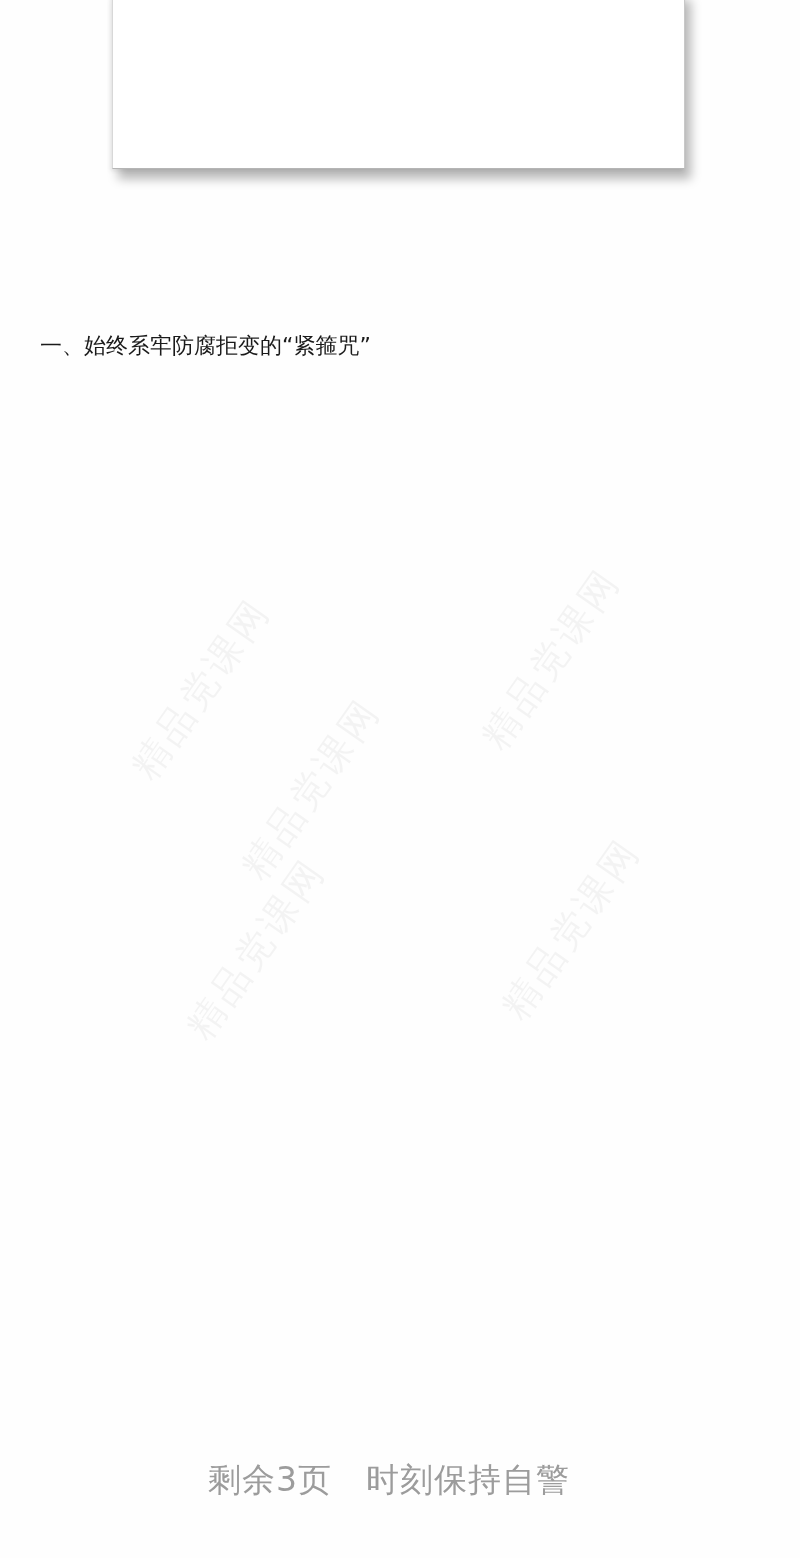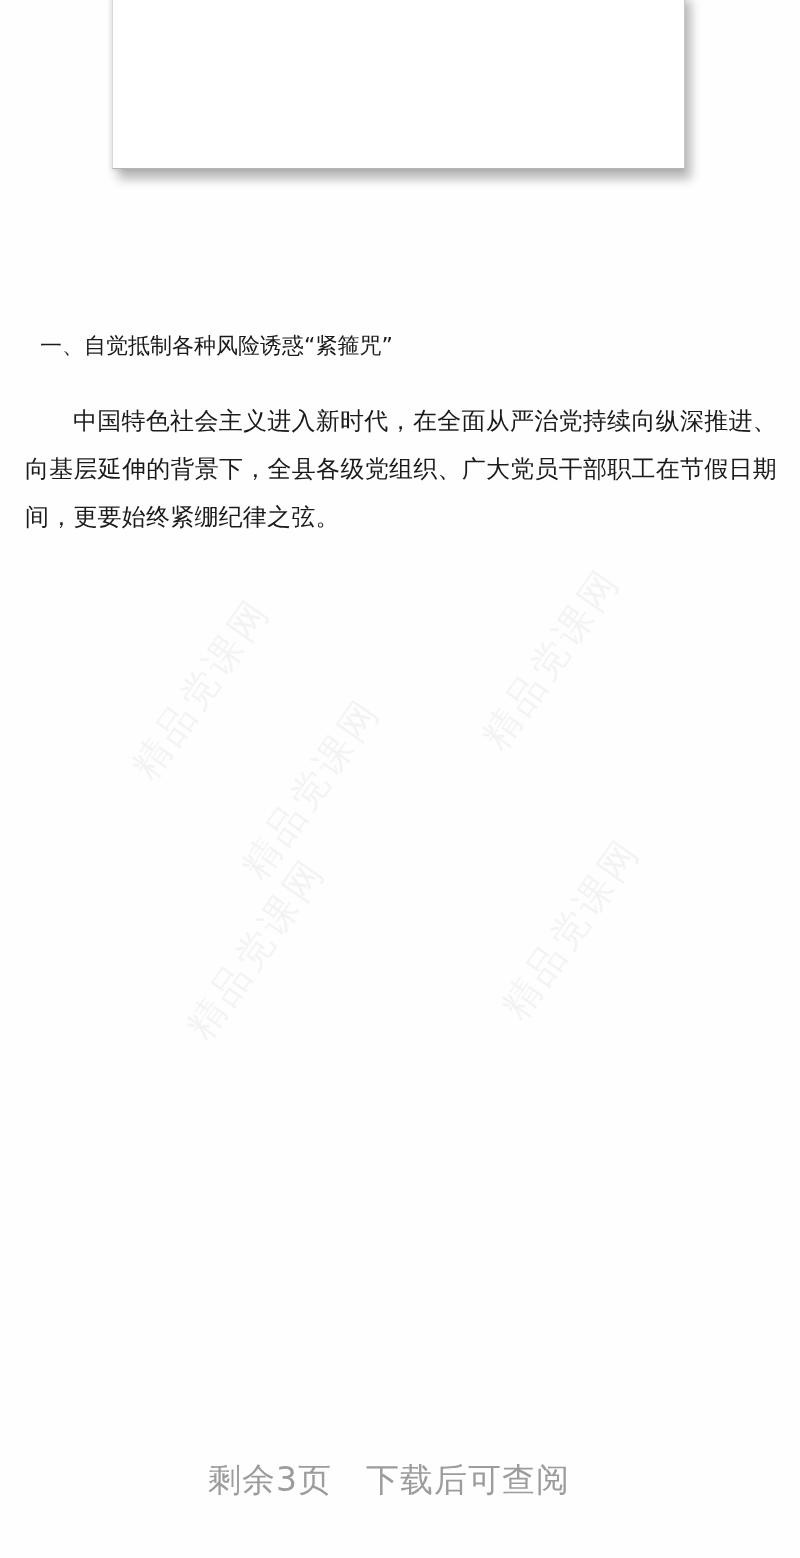--- a/index.html
+++ b/index.html
@@ -90,19 +90,18 @@
 
 <div class="watermark-layer">
   <div class="watermark" style="left:120px; top:760px;">精品党课网</div>
   <div class="watermark" style="left:470px; top:730px;">精品党课网</div>
   <div class="watermark" style="left:175px; top:1020px;">精品党课网</div>
   <div class="watermark" style="left:490px; top:1000px;">精品党课网</div>
   <div class="watermark" style="left:230px; top:860px;">精品党课网</div>
 </div>
 
 <div class="content">
-  <h2 class="section-heading">一、自觉抵制各种风险诱惑“紧箍咒”</h2>
-  <p class="para first">中国特色社会主义进入新时代，在全面从严治党持续向纵深推进、向基层延伸的背景下，全县各级党组织、广大党员干部职工在节假日期间，更要始终紧绷纪律之弦。</p>
+  <h2 class="section-heading">一、始终系牢防腐拒变的“紧箍咒”</h2>
 </div>
 
 <div class="footer-note">
-  <span>剩余3页</span><span class="gap"></span><span>下载后可查阅</span>
+  <span>剩余3页</span><span class="gap"></span><span>时刻保持自警</span>
 </div>
 
 </body></html>

